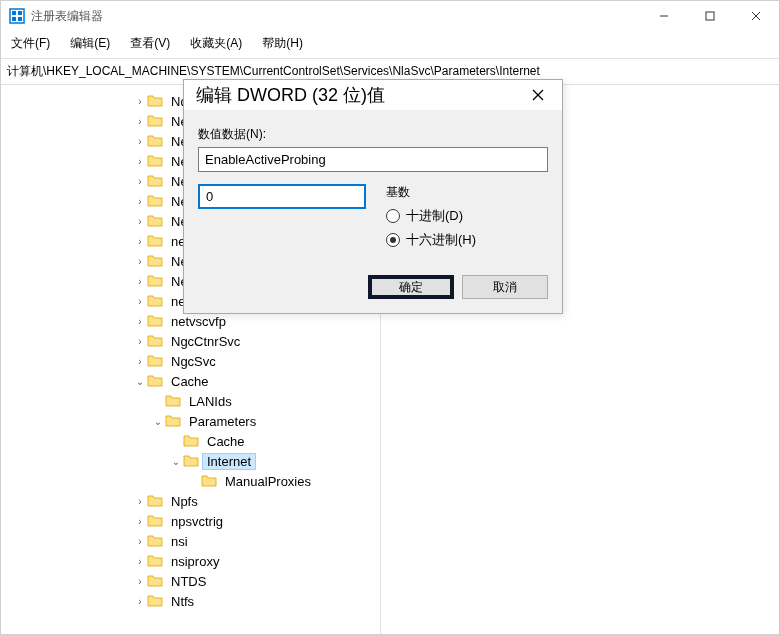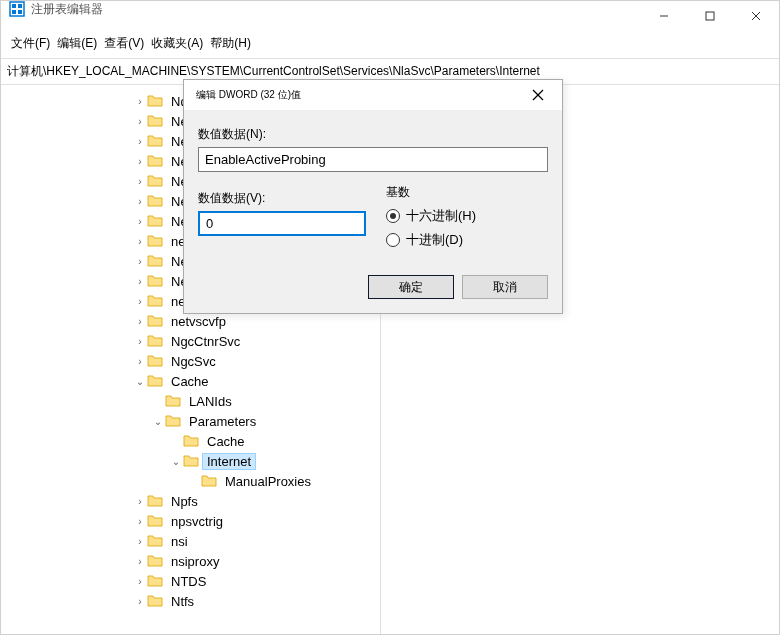--- a/index.html
+++ b/index.html
@@ -10,39 +10,40 @@
     background: #fff;
     color: #000;
     width: 780px;
     height: 635px;
     overflow: hidden;
     position: relative;
     border: 1px solid #d0d0d0;
   }
   .titlebar {
     display: flex;
+    align-items: center;
     height: 30px;
     padding: 0 0 0 8px;
     background: #fff;
   }
   .titlebar .app-icon {
     width: 16px; height: 16px;
     display: inline-flex;
     margin-right: 6px;
   }
   .titlebar .title { flex: 1; color: #555; }
   .win-controls { display: flex; }
   .win-btn {
     width: 46px; height: 30px;
     display: flex; align-items: center; justify-content: center;
     color: #555;
   }
   .menubar {
     display: flex;
-    gap: 7px;
+    gap: 20px;
     padding: 4px 10px 6px;
     font-size: 12px;
   }
   .addrbar {
     border-top: 1px solid #e0e0e0;
     border-bottom: 1px solid #e0e0e0;
     padding: 4px 6px;
     font-size: 12px;
     white-space: nowrap;
   }
@@ -109,21 +110,21 @@
     background: #f0f0f0;
     border: 1px solid #aaa;
     box-shadow: 2px 2px 8px rgba(0,0,0,0.1);
   }
   .dlg-titlebar {
     display: flex;
     align-items: center;
     height: 30px;
     padding: 0 6px 0 12px;
     background: #fff;
-    font-size: 10px;
+    font-size: 18px;
   }
   .dlg-titlebar .dlg-title { flex: 1; }
   .dlg-close {
     width: 36px; height: 28px;
     display: flex; align-items: center; justify-content: center;
   }
   .dlg-body {
     padding: 10px 14px 14px;
     font-size: 12px;
   }
@@ -185,21 +186,21 @@
     min-width: 86px;
     height: 24px;
     border: 1px solid #adadad;
     background: #e1e1e1;
     font-size: 12px;
     display: inline-flex;
     align-items: center;
     justify-content: center;
   }
   .btn.default {
-    border: 1px solid #0f172a;
+    border: 4px solid #0f172a;
   }
 </style>
 </head>
 <body>
 
 <div class="titlebar">
   <span class="app-icon">
     <svg viewBox="0 0 16 16">
         <rect x="1" y="1" width="14" height="14" fill="#fff" stroke="#0078d7" stroke-width="1.5"></rect>
         <rect x="3" y="3" width="4" height="4" fill="#0078d7"></rect>
@@ -526,32 +527,31 @@
           <line x1="1" y1="1" x2="11" y2="11" stroke="#000" stroke-width="1.2"></line>
           <line x1="11" y1="1" x2="1" y2="11" stroke="#000" stroke-width="1.2"></line>
         </svg>
     </div>
   </div>
   <div class="dlg-body">
     <div class="dlg-label">数值数据(N):</div>
     <input class="dlg-input" readonly="" value="EnableActiveProbing" style="">
     <div class="dlg-row">
       <div class="dlg-col-left">
-        <div class="dlg-label">数值数据(V):</div>
         <input class="dlg-value-input" value="0" style="">
       </div>
       <div class="dlg-col-right">
         <div class="fieldset-label">基数</div>
         <div class="radio-row">
+          <span class="radio"></span>
+          <span>十进制(D)</span>
+        </div>
+        <div class="radio-row">
           <span class="radio checked"></span>
           <span>十六进制(H)</span>
-        </div>
-        <div class="radio-row">
-          <span class="radio"></span>
-          <span>十进制(D)</span>
         </div>
       </div>
     </div>
     <div class="dlg-buttons">
       <div class="btn default">确定</div>
       <div class="btn">取消</div>
     </div>
   </div>
 </div>
 

